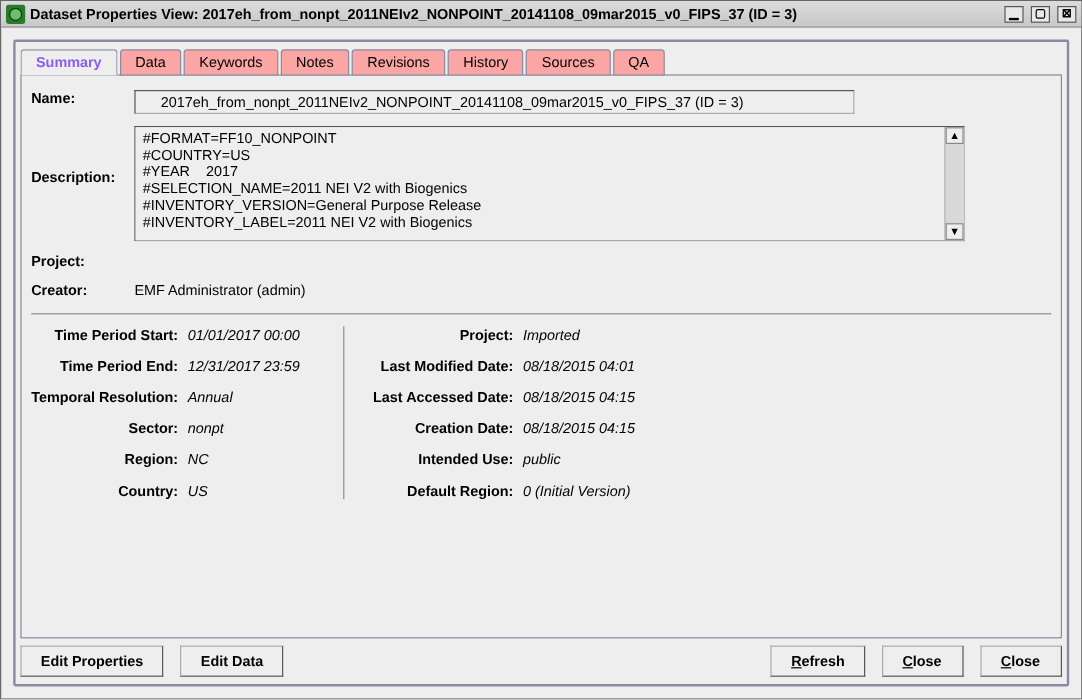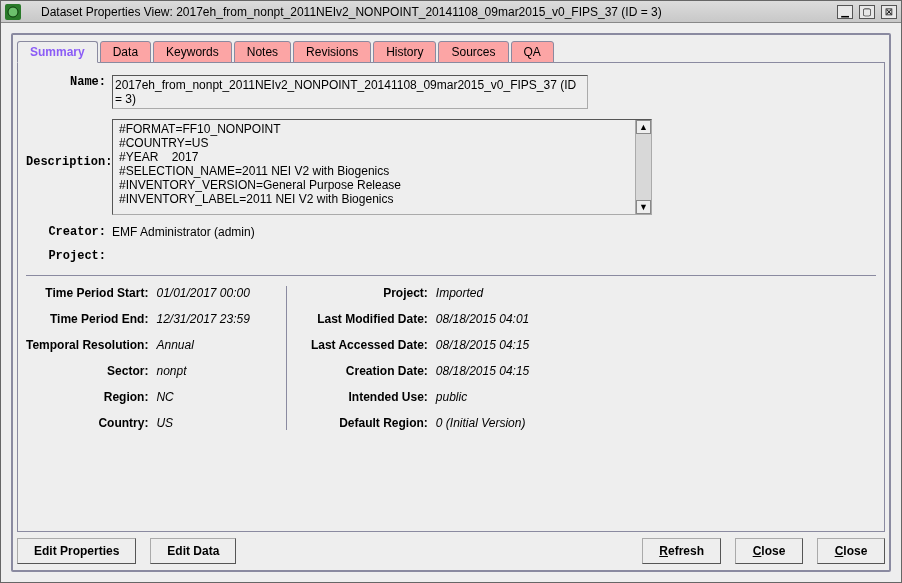--- a/index.html
+++ b/index.html
@@ -16,23 +16,22 @@
     border: 1px solid #666;
     display: flex; flex-direction: column;
     position: relative;
   }
   .titlebar {
     height: 22px;
     background: linear-gradient(#dcdcdc, #c8c8c8);
     border-bottom: 1px solid #888;
     display: flex; align-items: center;
     padding: 0 4px;
-    font-weight: normal;
-    font-size: 12px;
-    gap: 16px;
+    font-weight: bold;
+    font-size: 12px;
   }
   .titlebar .app-icon {
     width: 16px; height: 16px; margin-right: 4px;
     display: inline-flex; align-items: center; justify-content: center;
     background: #2a7a2a; border-radius: 2px;
   }
   .titlebar .title-text { flex: 1; white-space: nowrap; overflow: hidden; text-overflow: ellipsis; }
   .titlebar .win-btns { display: flex; gap: 6px; }
   .titlebar .win-btn {
     width: 16px; height: 14px;
@@ -84,32 +83,32 @@
     border: 1px solid #8a8aa0;
     flex: 1;
     background: #eeeeee;
     padding: 8px;
     display: flex; flex-direction: column;
     overflow: hidden;
   }
   
   .form-row { display: flex; align-items: flex-start; margin-bottom: 6px; }
   .form-label {
-    width: 86px; text-align: right; font-weight: bold;
-    padding-right: 6px; padding-top: 4px; font-family: Liberation Mono, monospace;
+    width: 86px; text-align: left; font-weight: bold;
+    padding-right: 6px; padding-top: 4px;
   }
   .form-value { flex: 1; padding-top: 4px; }
   .ro-field {
     border: 1px inset #aaa;
     background: #eeeeee;
-    padding: 2px 2px;
-    width: 476px;
-    font-size: 12px;
-  }
-  .desc-wrap { width: 540px; display: flex; border: 1px inset #aaa; background: #eeeeee; }
+    padding: 2px 21px;
+    width: 600px;
+    font-size: 12px;
+  }
+  .desc-wrap { width: 692px; display: flex; border: 1px inset #aaa; background: #eeeeee; }
   .desc-text {
     flex: 1;
     background: #eeeeee; border: none; resize: none;
     padding: 2px 6px; font-size: 12px; font-family: inherit;
     height: 94px; overflow: hidden; white-space: pre;
   }
   .scroll-col { width: 16px; background: #e0e0e0; border-left: 1px solid #aaa; display: flex; flex-direction: column; }
   .scroll-btn { height: 14px; border: 1px solid #888; background: #eeeeee; display: flex; align-items:center; justify-content:center; font-size: 9px; cursor: pointer; }
   .scroll-track { flex: 1; background: #d8d8d8; }
   hr.sep { border: none; border-top: 1px solid #8a8aa0; margin: 6px 0 10px 0; }
@@ -126,21 +125,21 @@
     padding: 6px 0 2px 0;
   }
   .btn {
     border: 1px outset #aaa;
     background: #eeeeee;
     padding: 5px 16px;
     font-size: 12px;
     cursor: pointer;
     font-weight: bold;
     min-width: 68px;
-    text-align: center;
+    text-align: left;
   }
   .underline-first::first-letter { text-decoration: underline; }
 </style>
 </head>
 <body>
 
 <div class="window">
   <div class="titlebar">
     <span class="app-icon">
       <svg width="12" height="12" viewBox="0 0 12 12">
@@ -191,27 +190,27 @@
               <div class="scroll-col">
                 <div class="scroll-btn">▲</div>
                 <div class="scroll-track"></div>
                 <div class="scroll-btn">▼</div>
               </div>
             </div>
           </div>
         </div>
 
         <div class="form-row">
+          <div class="form-label">Project:</div>
+          <div class="form-value"></div>
+        </div>
+
+        <div class="form-row">
           <div class="form-label">Creator:</div>
           <div class="form-value">EMF Administrator (admin)</div>
-        </div>
-
-        <div class="form-row">
-          <div class="form-label">Project:</div>
-          <div class="form-value"></div>
         </div>
 
 
         <hr class="sep">
 
         <div class="meta-row">
           <div class="meta-col left">
             <div class="meta-label">Time Period Start:</div>
             <div class="meta-value">01/01/2017 00:00</div>
 

